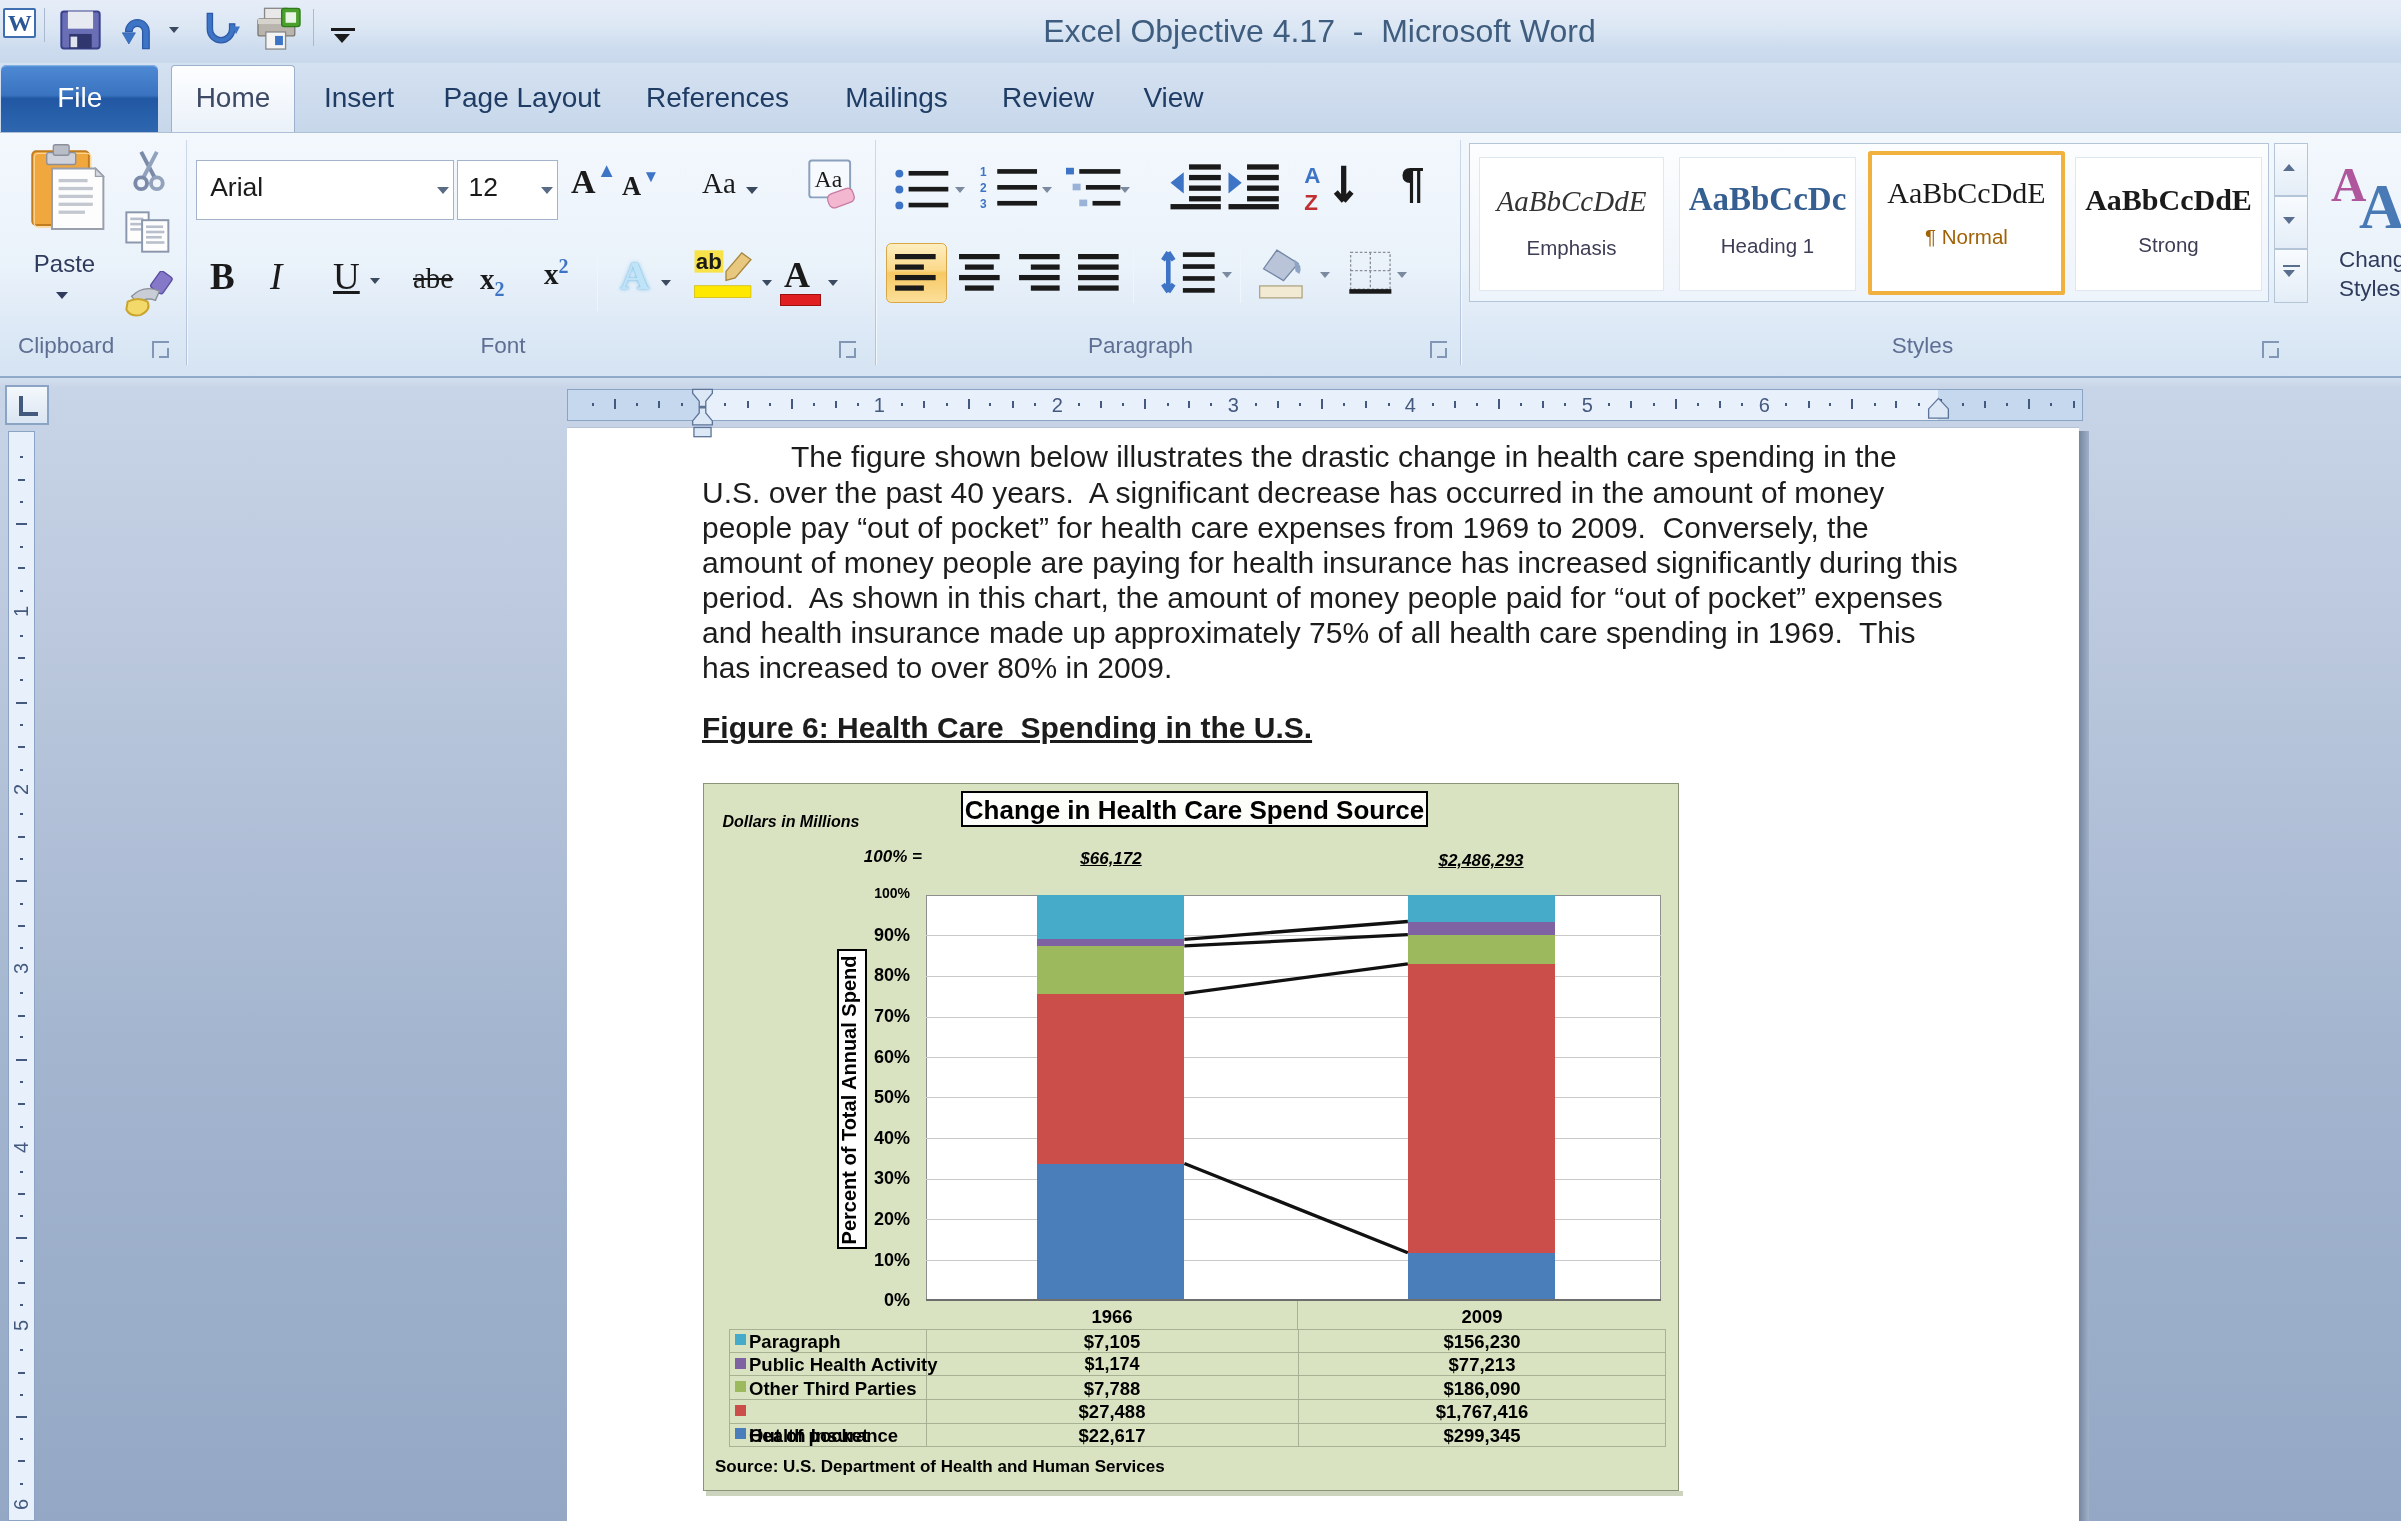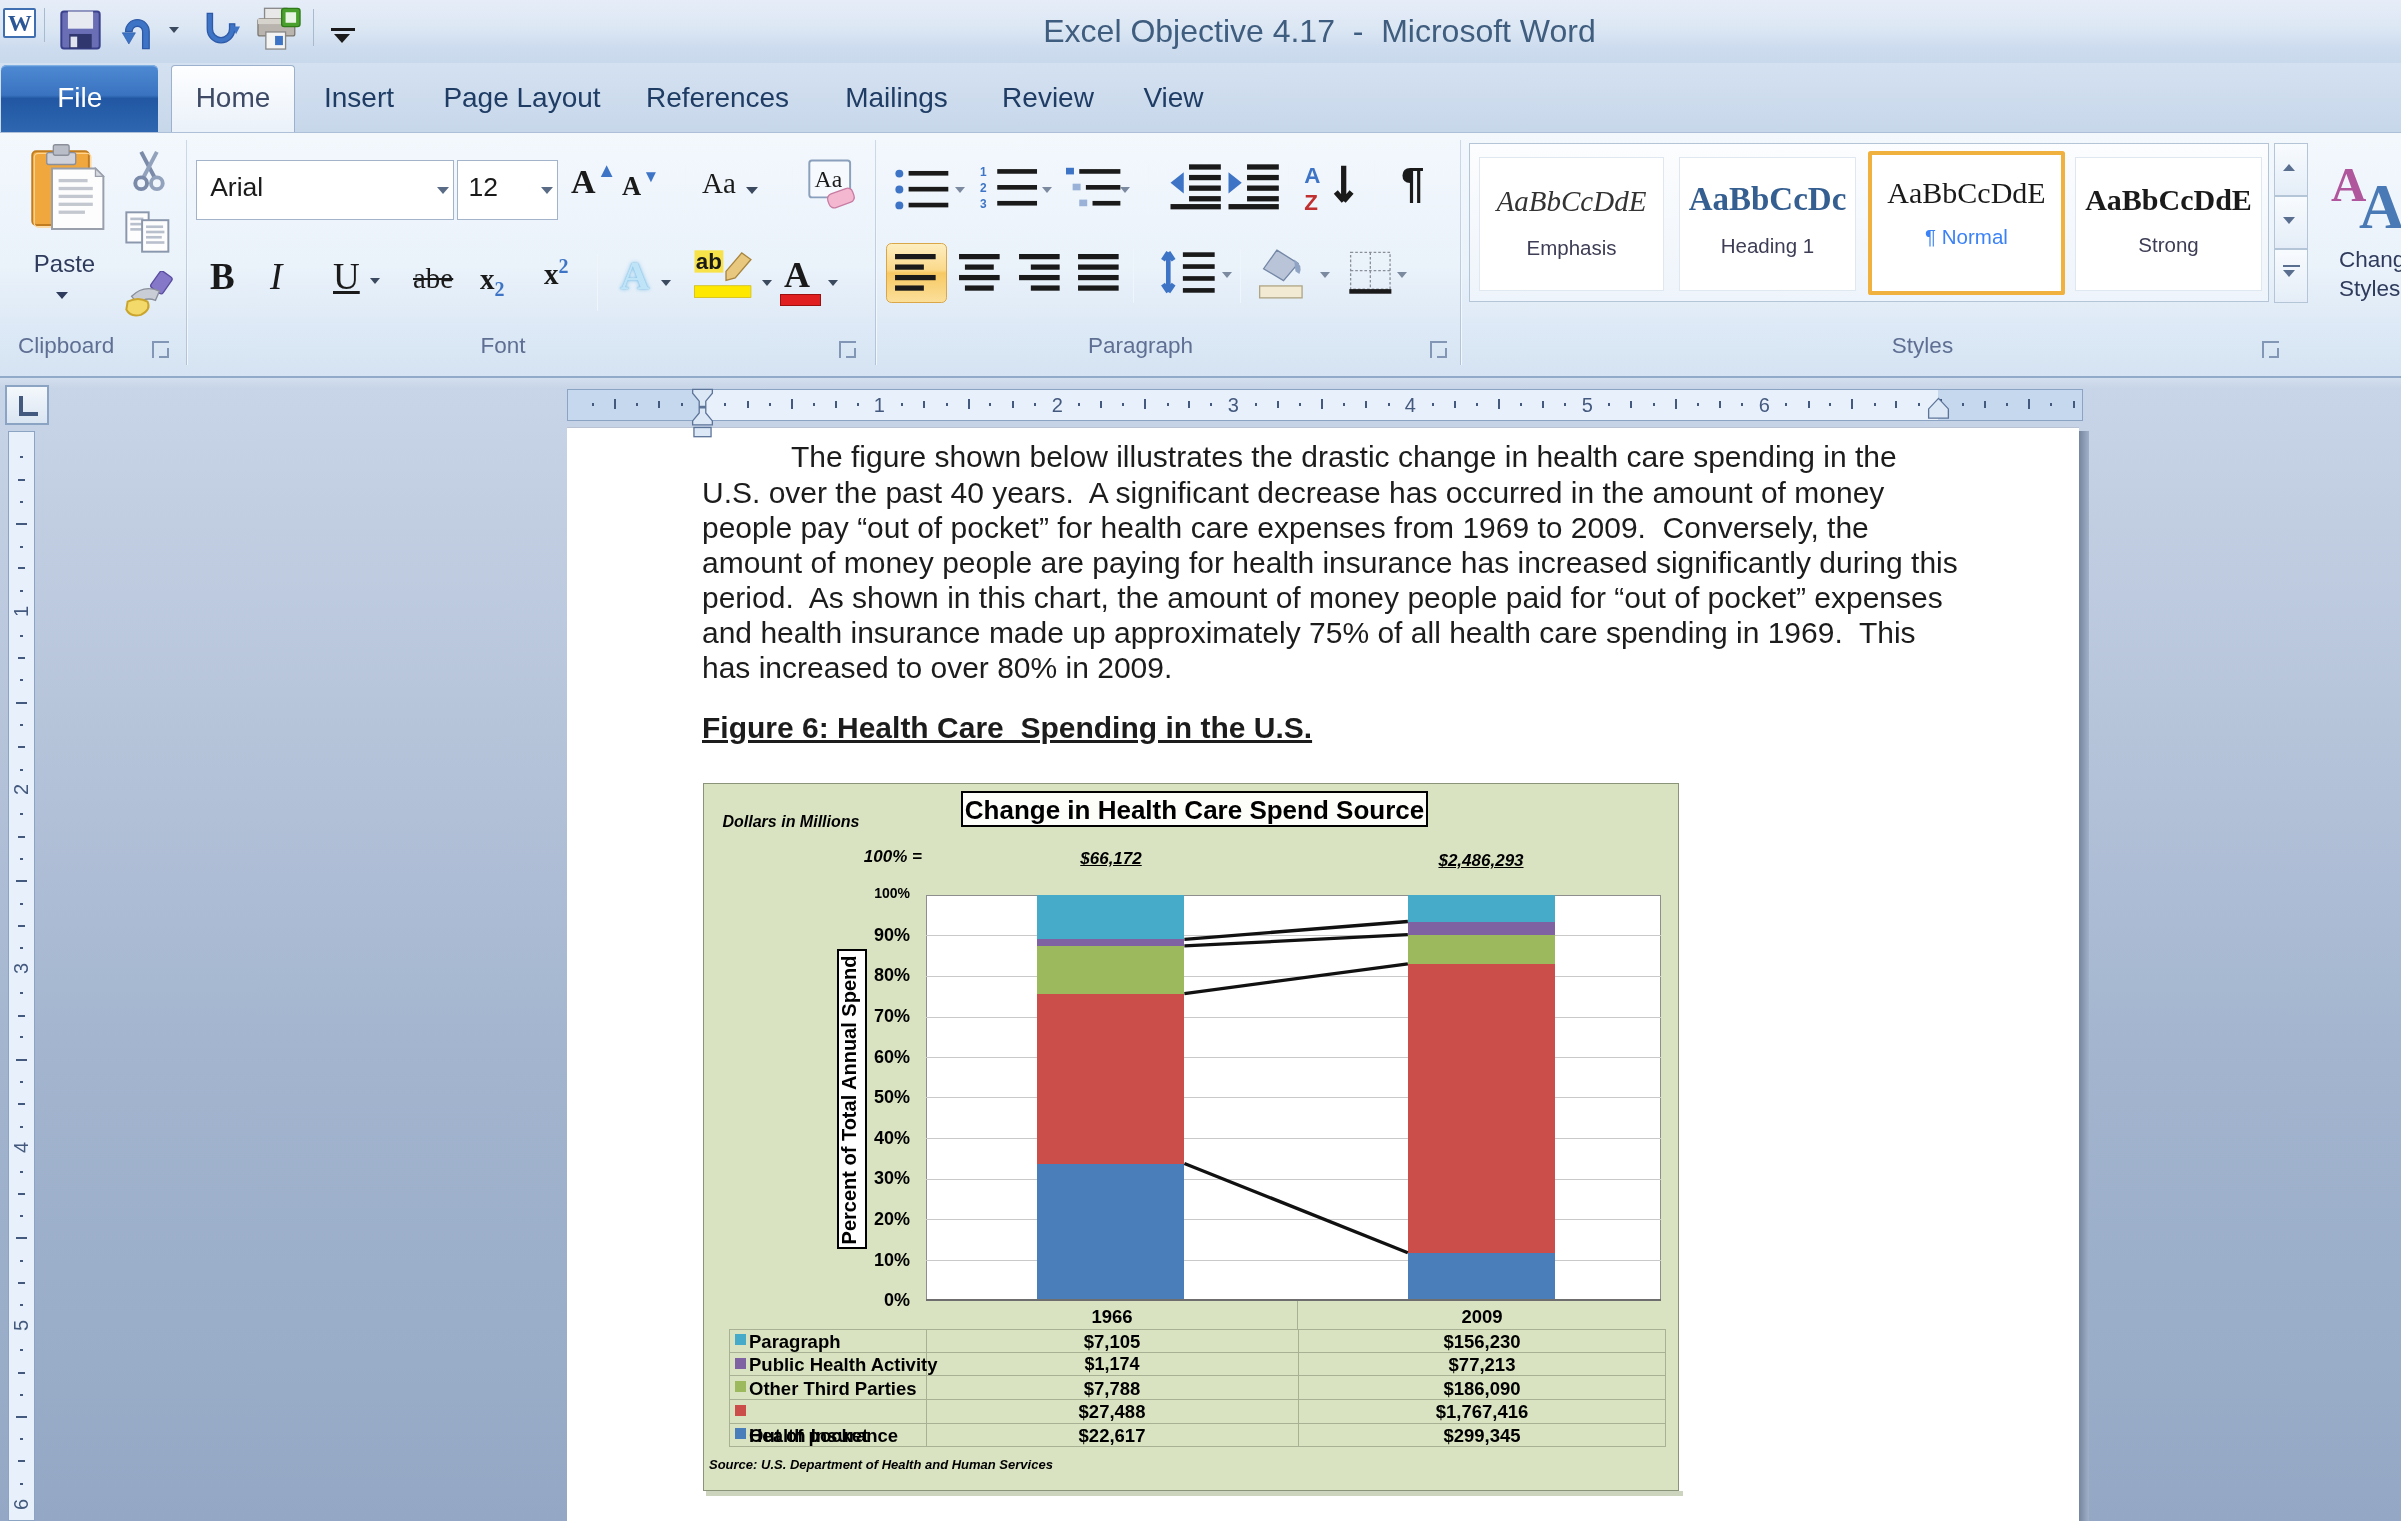--- a/index.html
+++ b/index.html
@@ -327,21 +327,21 @@
   <div class="abs" style="left:1479px;top:157px;width:185px;height:134px;background:#fff;border:0.7px solid #dfe7f0;">
     <div style="margin-top:26.5px;text-align:center;font-family:'Liberation Serif',serif;font-style:italic;font-size:29px;color:#333;">AaBbCcDdE</div>
     <div style="margin-top:18.5px;text-align:center;font-size:20.5px;color:#3d3d55;">Emphasis</div>
   </div>
   <div class="abs" style="left:1679px;top:157px;width:177px;height:134px;background:#fff;border:0.7px solid #dfe7f0;overflow:hidden;">
     <div style="margin-top:22.5px;text-align:center;font-family:'Liberation Serif',serif;font-weight:bold;font-size:33px;color:#365f91;white-space:nowrap;">AaBbCcDc</div>
     <div style="margin-top:16px;text-align:center;font-size:20.5px;color:#3d3d55;">Heading 1</div>
   </div>
   <div class="abs" style="left:1868px;top:151px;width:197px;height:144px;background:#fff;border:4px solid #f0b13e;border-radius:2.6px;">
     <div style="margin-top:21px;text-align:center;font-family:'Liberation Serif',serif;font-size:30px;color:#1a1a1a;">AaBbCcDdE</div>
-    <div style="margin-top:14.6px;text-align:center;font-size:20.5px;color:#3b82f6;">¶ Normal</div>
+    <div style="margin-top:14.6px;text-align:center;font-size:20.5px;color:#a16207;">¶ Normal</div>
   </div>
   <div class="abs" style="left:2075px;top:157px;width:187px;height:134px;background:#fff;border:0.7px solid #dfe7f0;overflow:hidden;">
     <div style="margin-top:25px;text-align:center;font-family:'Liberation Serif',serif;font-weight:bold;font-size:30px;color:#1a1a1a;white-space:nowrap;">AaBbCcDdE</div>
     <div style="margin-top:16px;text-align:center;font-size:20.5px;color:#3d3d55;">Strong</div>
   </div>
 
   <div class="abs" style="left:2274px;top:143px;width:34px;height:53px;background:linear-gradient(#f8fbfe,#e4edf7);border:1.3px solid #b5c5d8;">
     <div style="margin:20px 0 0 8px;width:0;height:0;border-left:6px solid transparent;border-right:6px solid transparent;border-bottom:7.3px solid #5a6f8f;"></div>
   </div>
   <div class="abs" style="left:2274px;top:196px;width:34px;height:53px;background:linear-gradient(#f8fbfe,#e4edf7);border:1.3px solid #b5c5d8;">
@@ -590,15 +590,15 @@
   <div class="c" style="left:31px;top:621px;width:10.6px;height:10.6px;background:#cc4e4a;"></div>
   <div class="c" style="left:45px;top:617px;font-size:18.5px;margin-top:24px;">Health Insurance</div>
   <div class="c" style="left:222px;top:617px;width:372px;text-align:center;font-size:18.5px;">$27,488</div>
   <div class="c" style="left:594px;top:617px;width:368px;text-align:center;font-size:18.5px;">$1,767,416</div>
 
   <div class="c" style="left:31px;top:644px;width:10.6px;height:10.6px;background:#4a7ebb;"></div>
   <div class="c" style="left:45px;top:641px;font-size:18.5px;">Out of pocket</div>
   <div class="c" style="left:222px;top:641px;width:372px;text-align:center;font-size:18.5px;">$22,617</div>
   <div class="c" style="left:594px;top:641px;width:368px;text-align:center;font-size:18.5px;">$299,345</div>
 
-  <div class="c" style="left:5px;top:673px;font-size:13px;font-style:italic;">Source: U.S. Department of Health and Human Services</div>
+  <div class="c" style="left:11px;top:673px;font-size:17px;">Source: U.S. Department of Health and Human Services</div>
 </div>
 
 
 </body></html>

